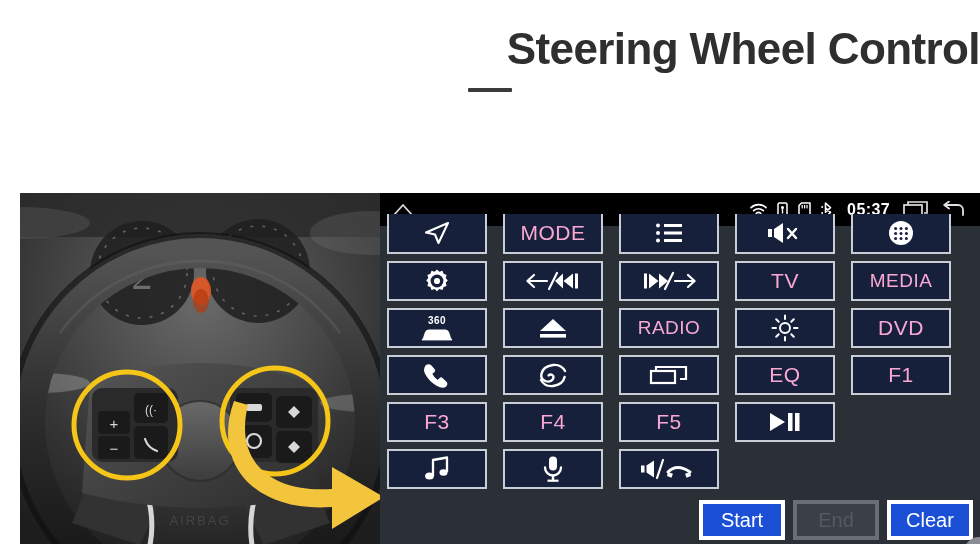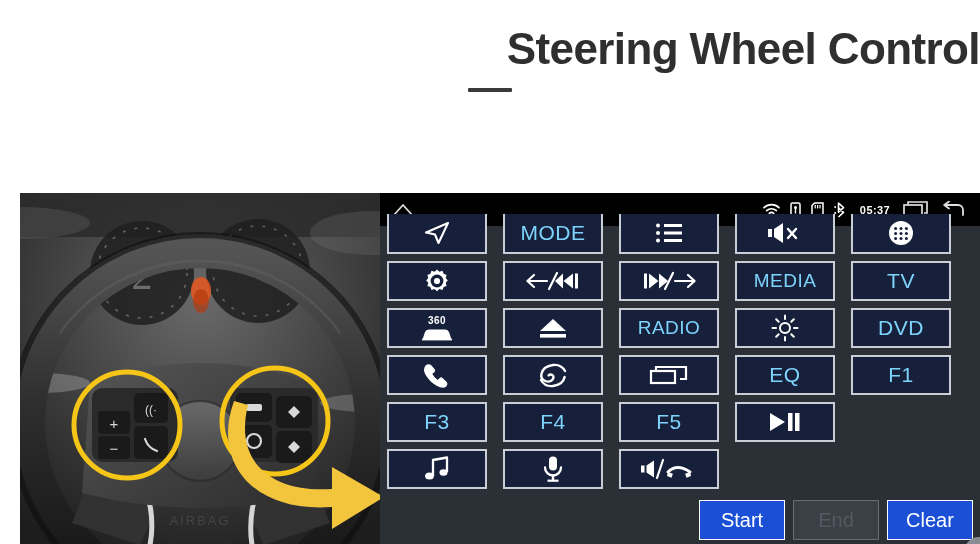--- a/index.html
+++ b/index.html
@@ -74,21 +74,21 @@
     align-items:center;
     padding:0 14px 0 10px;
     box-sizing:border-box;
     color:#ffffff;
   }
   #status-left{display:flex;align-items:center;}
   #status-spacer{flex:1;}
   #status-right{display:flex;align-items:center;gap:10px;}
   .sb-icon{display:inline-flex;align-items:center;justify-content:center;}
   #status-clock{
-    font-size:11px;font-weight:bold;color:#fff;
+    font-size:16px;font-weight:bold;color:#fff;
     letter-spacing:.4px;margin:0 3px;
   }
 
   
   #key-grid{
     position:absolute;
     left:7px;top:33px;
     width:593px;
   }
   .key-row{
@@ -96,21 +96,21 @@
     gap:16px;
     margin-bottom:7px;
     padding-left:0px;
   }
   .key{
     width:100px;height:40px;
     background:#16203a;
     border:2px solid #c9cdd6;
     box-sizing:border-box;
     display:flex;align-items:center;justify-content:center;
-    color:#7dd3fc;
+    color:#f9a8d4;
     font-size:21px;
     font-weight:400;
     letter-spacing:.5px;
     user-select:none;
   }
   .key.lbl-sm{font-size:19px;}
   .key svg{display:block;}
 
   
   #key-grid .key-row:first-child .key{
@@ -123,21 +123,21 @@
   #action-bar{
     position:absolute;
     right:7px;bottom:4px;
     display:flex;
     gap:8px;
   }
   .action-btn{
     width:86px;height:40px;
     display:flex;align-items:center;justify-content:center;
     font-size:20px;
-    border:1px solid #ffffff;
+    border:4px solid #ffffff;
     box-sizing:border-box;
     color:#ffffff;
     background:#1a4fd6;
     user-select:none;
   }
   .action-btn.disabled{
     background:#3b3f46;
     color:#56595f;
     border-color:#6a6d73;
     text-align:center;
@@ -392,22 +392,22 @@
           <span>
             <svg width="56" height="22" viewBox="0 0 56 22">
                 <rect x="3" y="3.5" width="3" height="15" fill="#fff"></rect>
                 <path d="M8 3.5 L17.5 11 L8 18.5 Z" fill="#fff"></path>
                 <path d="M18 3.5 L27 11 L18 18.5 Z" fill="#fff"></path>
                 <path d="M32 3 L24 19" stroke="#fff" stroke-width="2.2" stroke-linecap="round"></path>
                 <path d="M34 11 L53 11 M47 5 L53.6 11 L47 17" fill="none" stroke="#fff" stroke-width="2.2" stroke-linecap="round" stroke-linejoin="round"></path>
               </svg>
           </span>
         </div>
+        <div class="key">TV</div>
         <div class="key lbl-sm">MEDIA</div>
-        <div class="key">TV</div>
       </div>
 
       <div class="key-row">
         <div class="key">
           <span>
             <svg width="40" height="30" viewBox="0 0 40 30">
                 <text x="20" y="11" font-family="'Liberation Sans',sans-serif" font-size="10" font-weight="bold" fill="#fff" text-anchor="middle">360</text>
                 <path d="M6 25 L8 19 q1-2.6 3.6-2.6 h16.8 q2.6 0 3.6 2.6 L34 25 q0 2-2 2 h-24 q-2 0-2-2 Z" fill="#fff"></path>
                 <rect x="5" y="25.6" width="30" height="1.8" fill="#fff"></rect>
               </svg>

